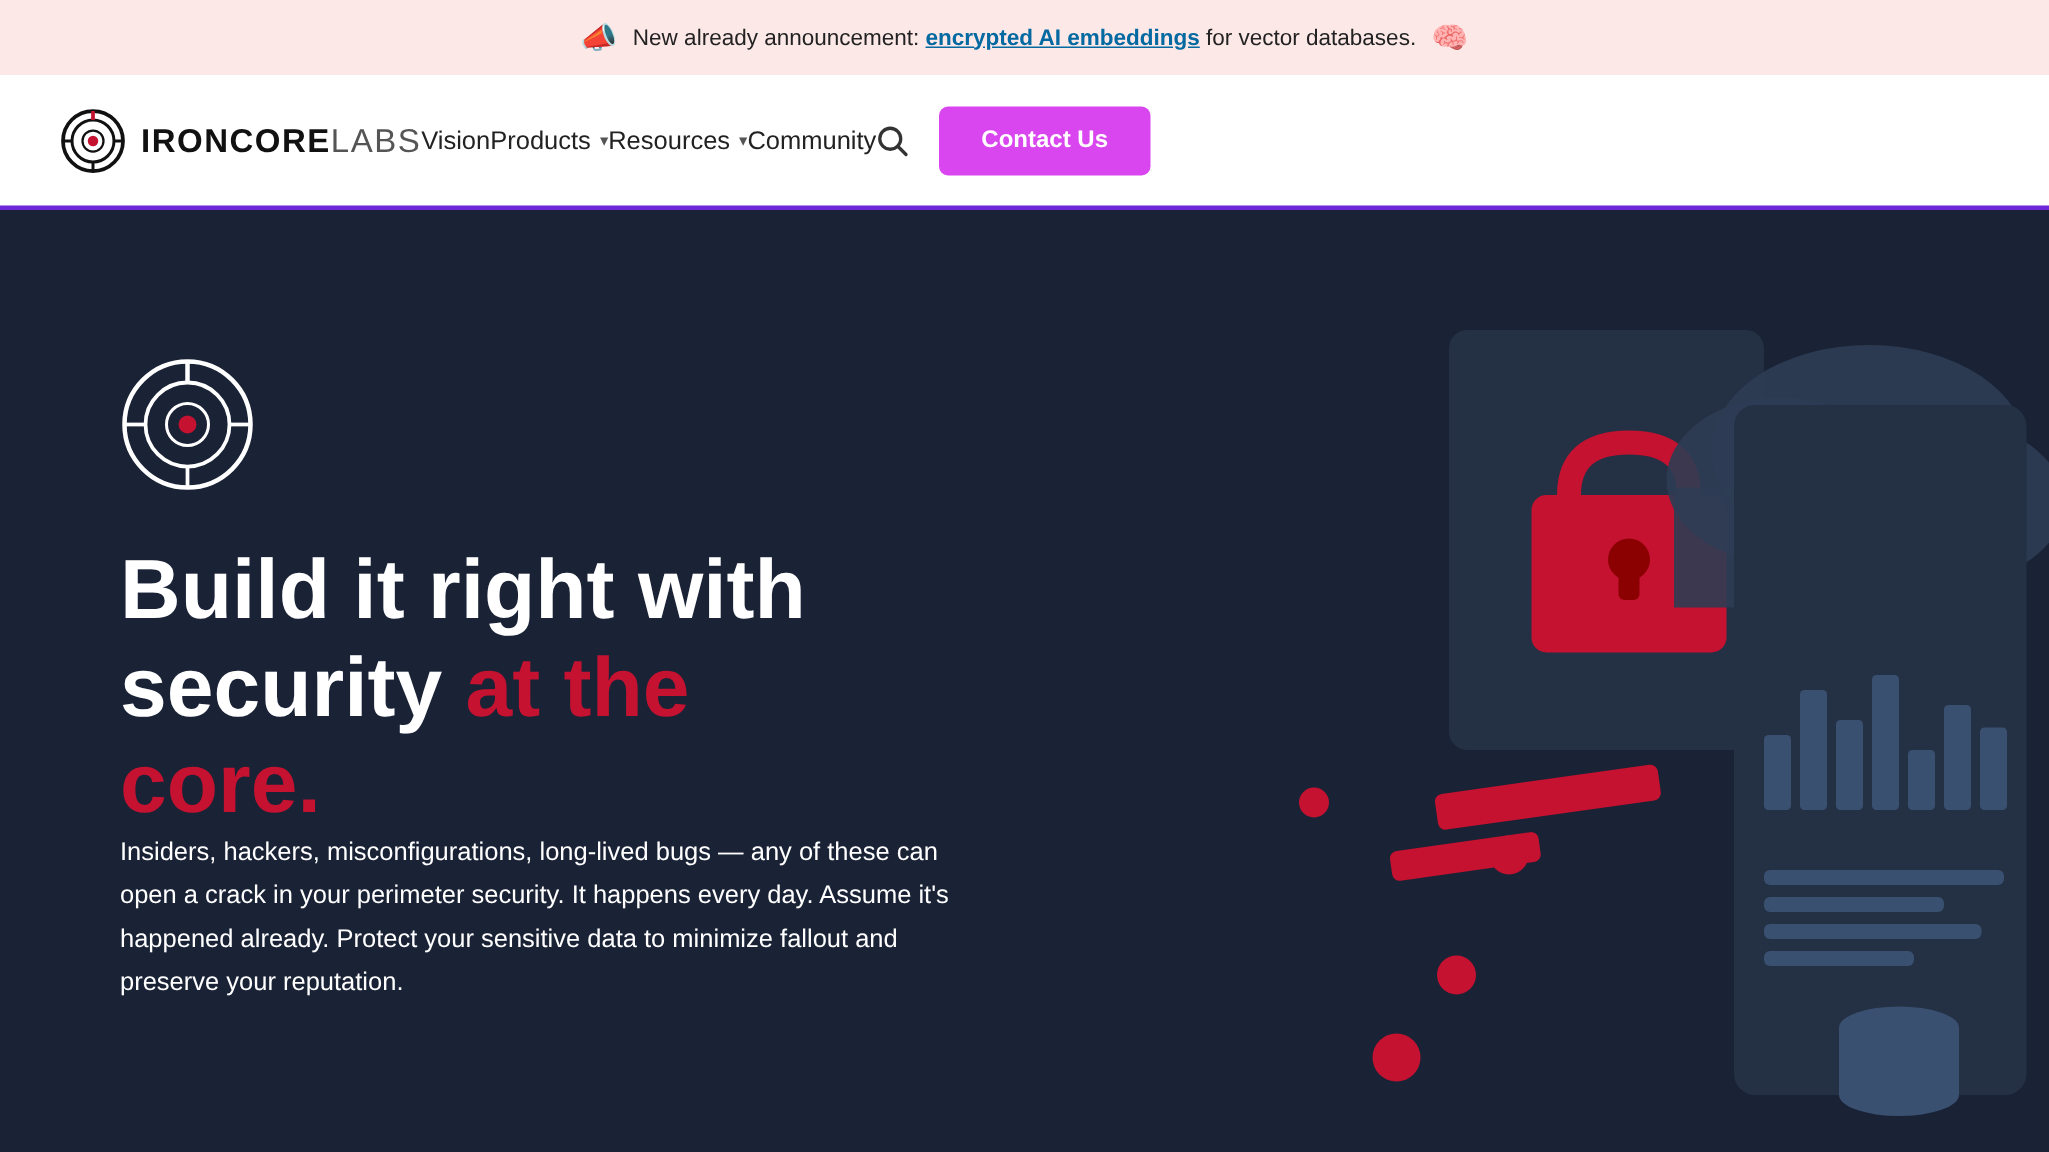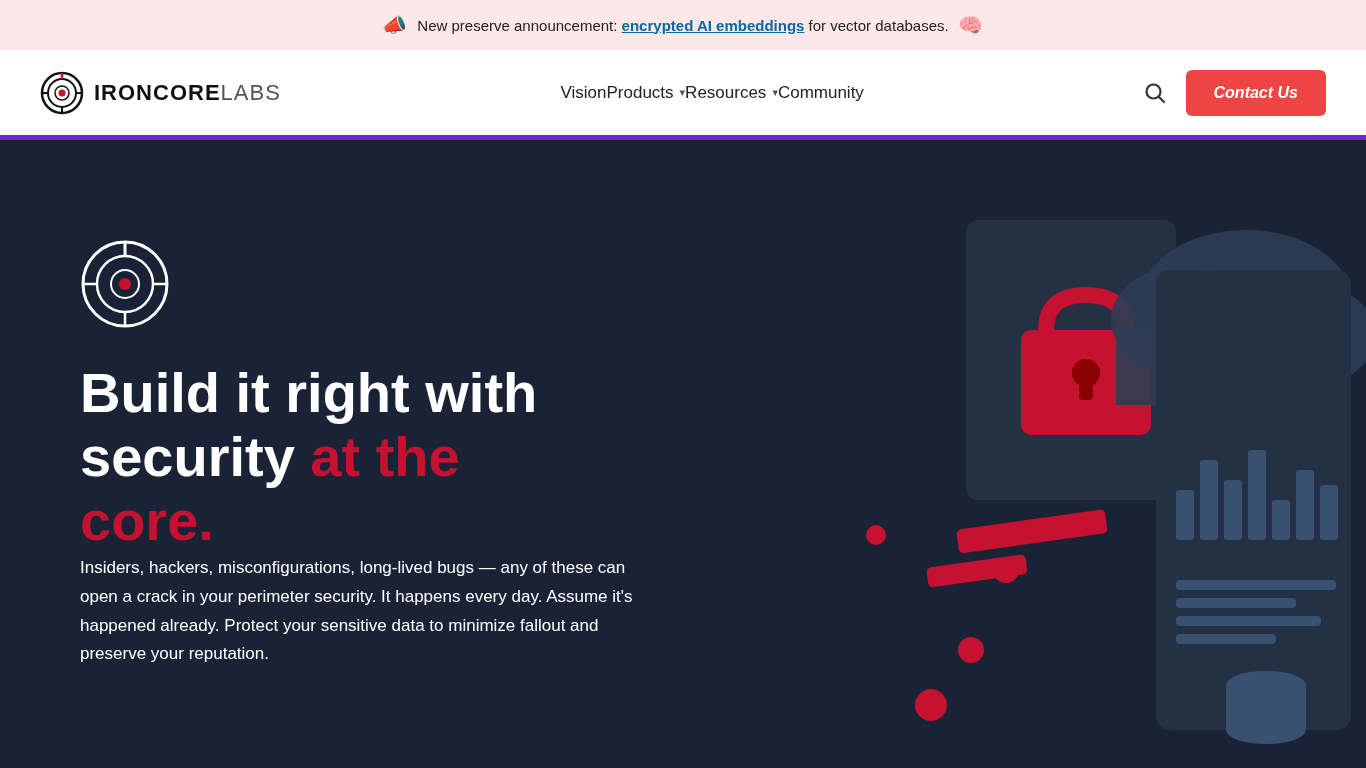--- a/index.html
+++ b/index.html
@@ -29,24 +29,23 @@
     }
     #announcement-bar .brain-icon {
       font-size: 20px;
     }
 
     
     #header {
       background: #fff;
       display: flex;
       align-items: center;
-      justify-content: space-between;
       padding: 0 40px;
       height: 90px;
-      border-bottom: 5px solid #6d28d9;
+      border-bottom: 3px solid #6d28d9;
       position: relative;
       z-index: 10;
     }
     #logo {
       display: flex;
       align-items: center;
       gap: 10px;
       text-decoration: none;
     }
     #logo-icon {
@@ -90,30 +89,29 @@
     #search-icon-btn {
       background: none;
       border: none;
       cursor: pointer;
       font-size: 22px;
       color: #222;
       display: flex;
       align-items: center;
     }
     #contact-btn {
-      background: #ef4444;
+      background: #d946ef;
       color: #fff;
       border: none;
       border-radius: 6px;
       padding: 14px 28px;
       font-size: 16px;
       font-weight: 600;
       cursor: pointer;
       white-space: nowrap;
-      font-style: italic;
     }
 
     
     #hero {
       background: #1a2236;
       height: calc(768px - 50px - 90px);
       position: relative;
       overflow: hidden;
       display: flex;
       align-items: center;
@@ -153,21 +151,21 @@
       width: 700px;
       height: 628px;
     }
   </style>
 </head>
 <body>
 
 <div id="announcement-bar">
   <span class="megaphone-icon">📣</span>
   <span>
-    <span>New preserve announcement:</span>
+    <span>New already announcement:</span>
     <a class="link" href="#">encrypted AI embeddings</a>
     <span>for vector databases.</span>
   </span>
   <span class="brain-icon">🧠</span>
 </div>
 
 <header id="header">
   <a id="logo" href="#">
 
     <svg id="logo-icon" viewBox="0 0 44 44" fill="none" xmlns="http://www.w3.org/2000/svg">

